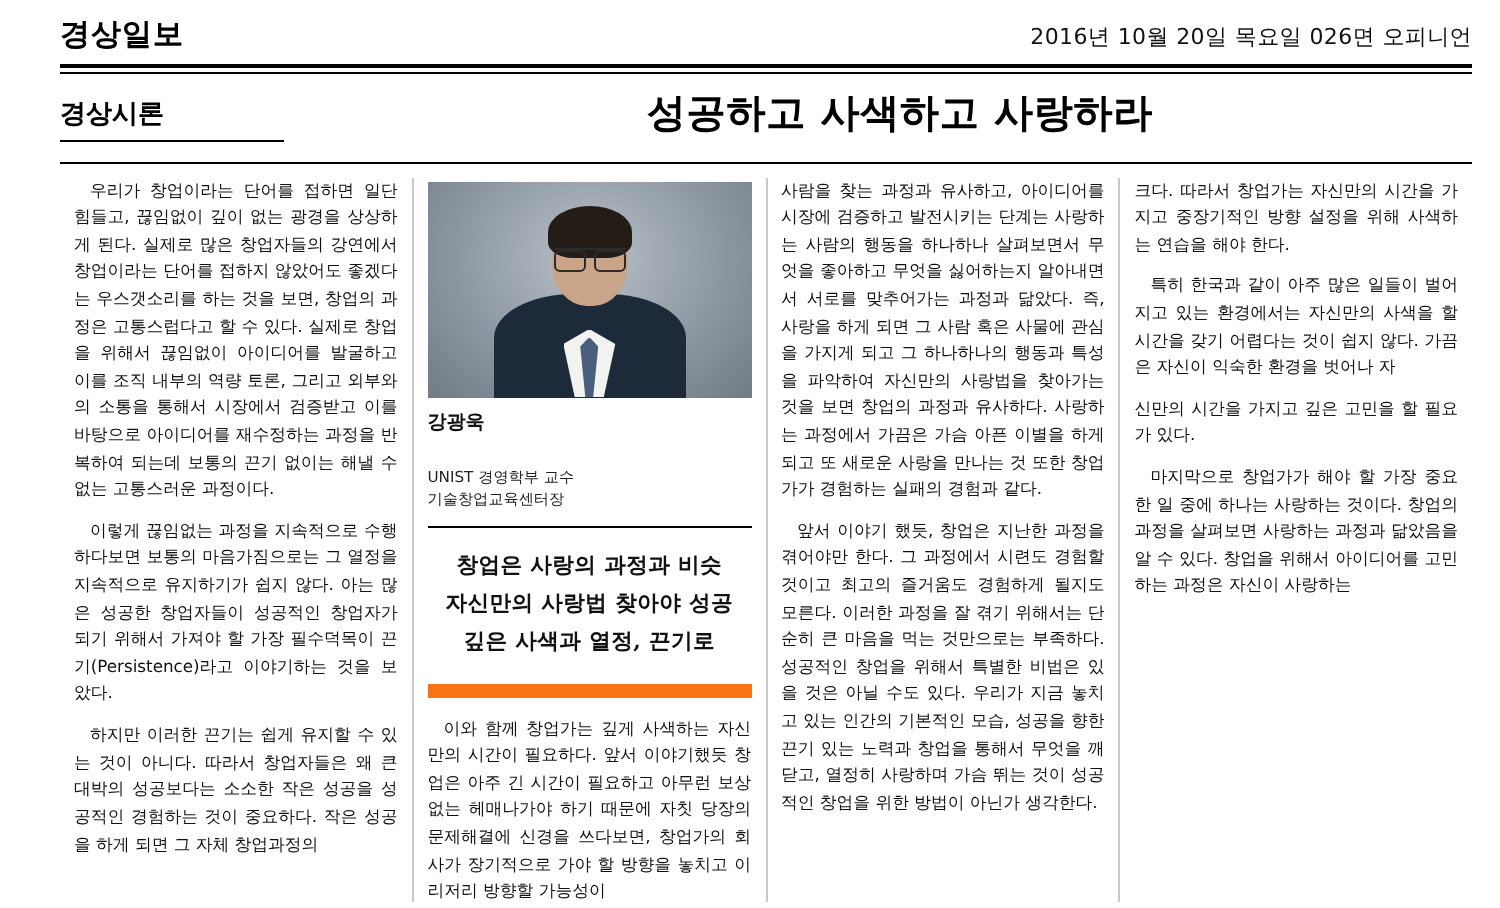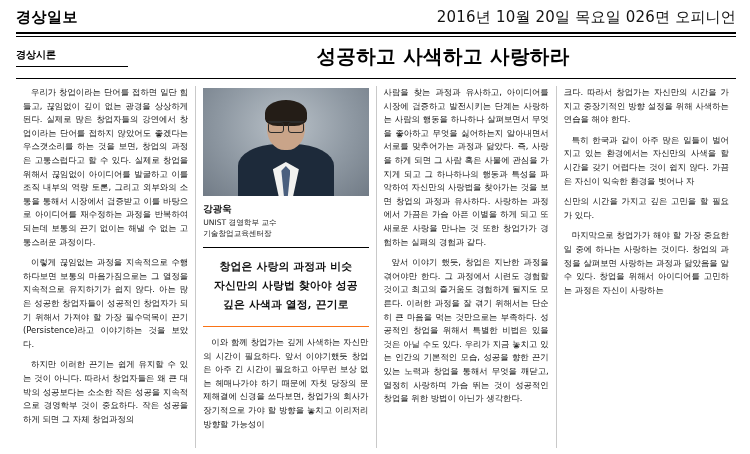--- a/index.html
+++ b/index.html
@@ -9,56 +9,56 @@
     height: 454px;
     background: #ffffff;
     font-family: "DejaVu Sans", "Liberation Sans", sans-serif;
     color: #000;
     overflow: hidden;
   }
   .page {
     position: relative;
     width: 750px;
     height: 454px;
-    padding: 8px 14px 6px 16px;
+    padding: 8px 14px 6px 30px;
   }
   
   .masthead {
     display: flex;
     align-items: baseline;
     justify-content: space-between;
     padding-bottom: 5px;
   }
   .masthead-title {
     font-family: "DejaVu Serif", "Liberation Serif", serif;
     font-weight: bold;
     font-size: 15px;
     letter-spacing: 0.5px;
     color: #000;
   }
   .masthead-date {
-    font-size: 15px;
+    font-size: 11px;
     color: #111;
     letter-spacing: 0.2px;
   }
   .rule-thick { border-top: 2px solid #000; }
   .rule-thin  { border-top: 1px solid #000; margin-top: 1.5px; }
 
   
   .head-row {
     display: flex;
     align-items: flex-start;
     margin-top: 8px;
   }
   .section-label {
     width: 132px;
     flex: 0 0 132px;
     font-family: Liberation Sans, sans-serif;
     font-weight: bold;
-    font-size: 10px;
+    font-size: 13px;
     padding-top: 3px;
   }
   .section-underline {
     border-bottom: 1.5px solid #000;
     width: 112px;
     margin-top: 4px;
   }
   .headline {
     flex: 1;
     font-family: "DejaVu Serif", "Liberation Serif", serif;
@@ -166,28 +166,28 @@
   }
   .author-name {
     font-family: "DejaVu Serif", "Liberation Serif", serif;
     font-weight: bold;
     font-size: 9.5px;
     margin-top: 5px;
   }
   .author-affil {
     font-size: 7.6px;
     line-height: 1.45;
-    margin-top: 1px;
+    margin-top: 14px;
     color: #222;
   }
 
   
   .pullquote {
     border-top: 1px solid #000;
-    border-bottom: 1px solid #f97316;
+    border-bottom: 7px solid #f97316;
     margin: 8px 0 9px 0;
     padding: 10px 2px 11px 2px;
     text-align: center;
     font-family: "DejaVu Serif", "Liberation Serif", serif;
     font-weight: bold;
     font-size: 10.8px;
     line-height: 1.75;
     letter-spacing: 0.2px;
   }
   .pullquote div { text-indent: 0; }
@@ -211,21 +211,21 @@
     </div>
     <div class="headline">성공하고 사색하고 사랑하라</div>
   </div>
   <div class="rule-under-head"></div>
 
   <div class="columns">
 
     <div class="col">
       <p>우리가 창업이라는 단어를 접하면 일단 힘들고, 끊임없이 깊이 없는 광경을 상상하게 된다. 실제로 많은 창업자들의 강연에서 창업이라는 단어를 접하지 않았어도 좋겠다는 우스갯소리를 하는 것을 보면, 창업의 과정은 고통스럽다고 할 수 있다. 실제로 창업을 위해서 끊임없이 아이디어를 발굴하고 이를 조직 내부의 역량 토론, 그리고 외부와의 소통을 통해서 시장에서 검증받고 이를 바탕으로 아이디어를 재수정하는 과정을 반복하여 되는데 보통의 끈기 없이는 해낼 수 없는 고통스러운 과정이다.</p>
       <p>이렇게 끊임없는 과정을 지속적으로 수행하다보면 보통의 마음가짐으로는 그 열정을 지속적으로 유지하기가 쉽지 않다. 아는 많은 성공한 창업자들이 성공적인 창업자가 되기 위해서 가져야 할 가장 필수덕목이 끈기(Persistence)라고 이야기하는 것을 보았다.</p>
-      <p>하지만 이러한 끈기는 쉽게 유지할 수 있는 것이 아니다. 따라서 창업자들은 왜 큰 대박의 성공보다는 소소한 작은 성공을 지속적으로 경영학부 것이 중요하다. 작은 성공을 하게 되면 그 자체 창업과정의</p>
+      <p>하지만 이러한 끈기는 쉽게 유지할 수 있는 것이 아니다. 따라서 창업자들은 왜 큰 대박의 성공보다는 소소한 작은 성공을 성공적인 경험하는 것이 중요하다. 작은 성공을 하게 되면 그 자체 창업과정의</p>
     </div>
 
     <div class="col">
 
       <div class="author-block">
         <div class="photo">
           <div class="backdrop"></div>
           <div class="body"></div>
           <div class="shirt"></div>
           <div class="tie"></div>

